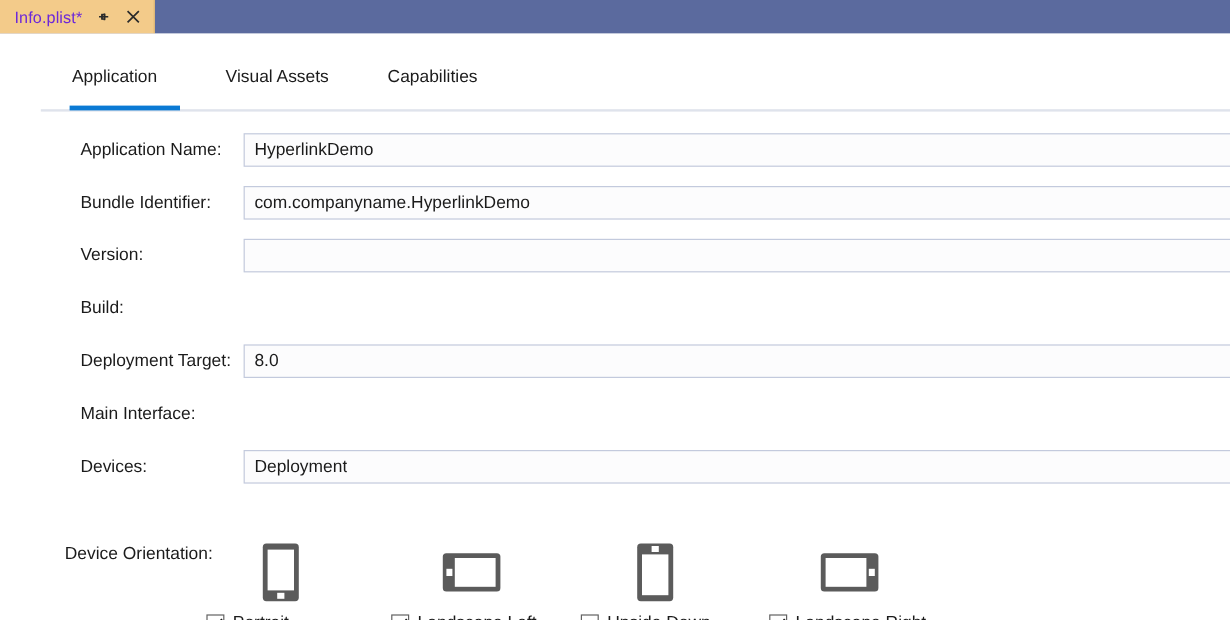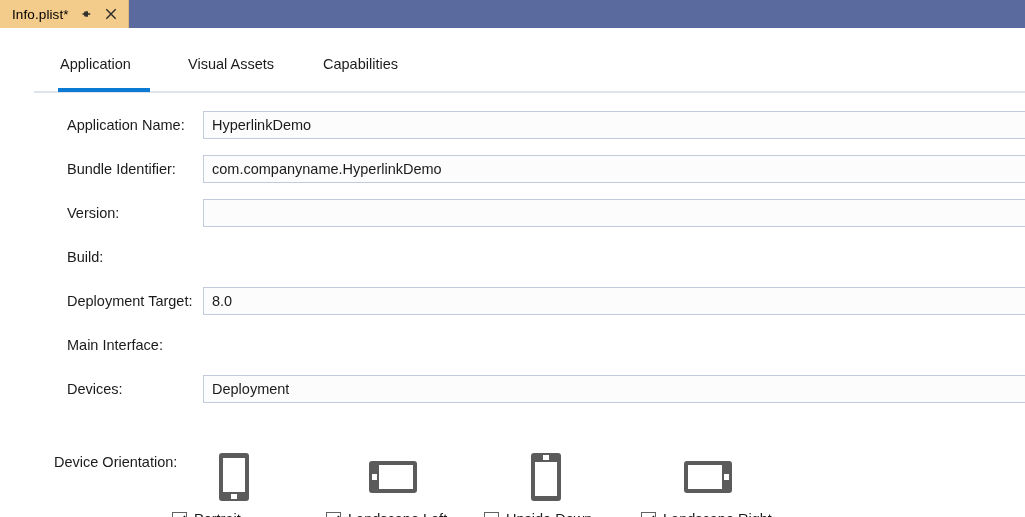--- a/index.html
+++ b/index.html
@@ -24,21 +24,21 @@
     height: 28px;
     background: #f3cb8a;
     display: flex;
     align-items: center;
     padding: 0 9px 0 12px;
     gap: 9px;
     border-right: 1px solid #e0b975;
   }
   .doc-tab-title {
     font-size: 13.5px;
-    color: #000000;
+    color: #6d28d9;
     letter-spacing: 0.1px;
     white-space: nowrap;
   }
   .tab-icon-btn {
     width: 16px; height: 16px;
     display: flex; align-items: center; justify-content: center;
     color: #2b2b2b;
   }
   .tab-icon-btn svg { display: block; }
 

